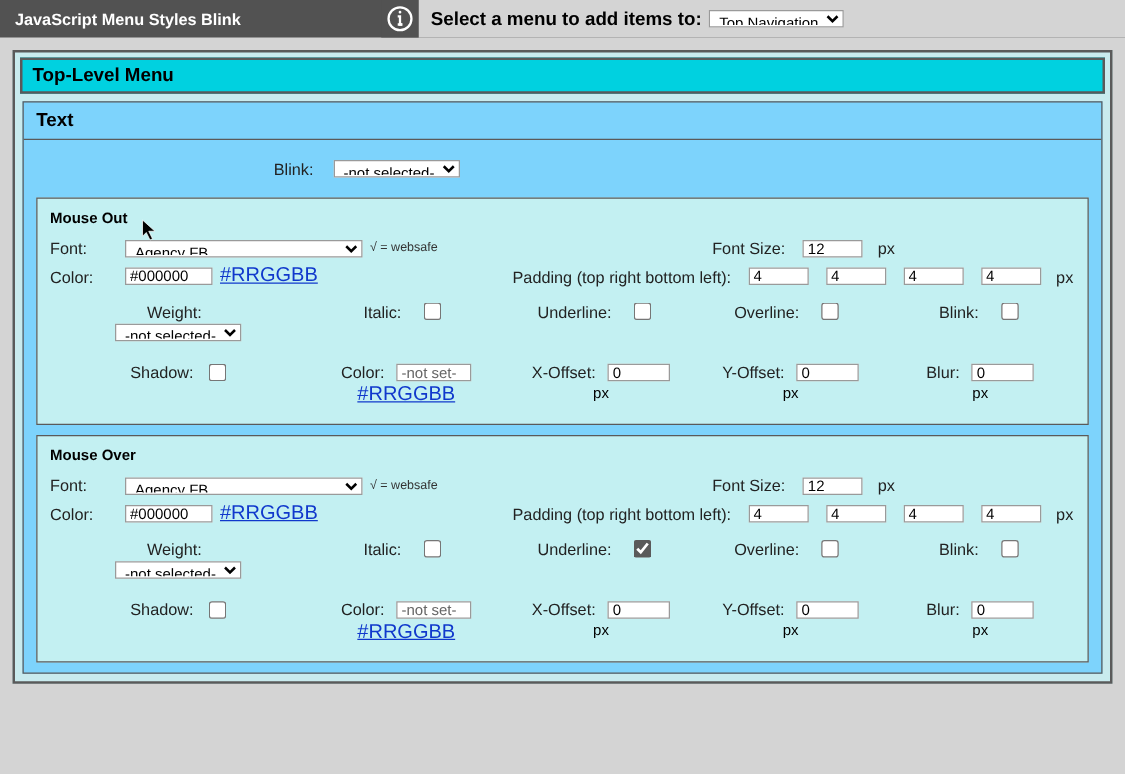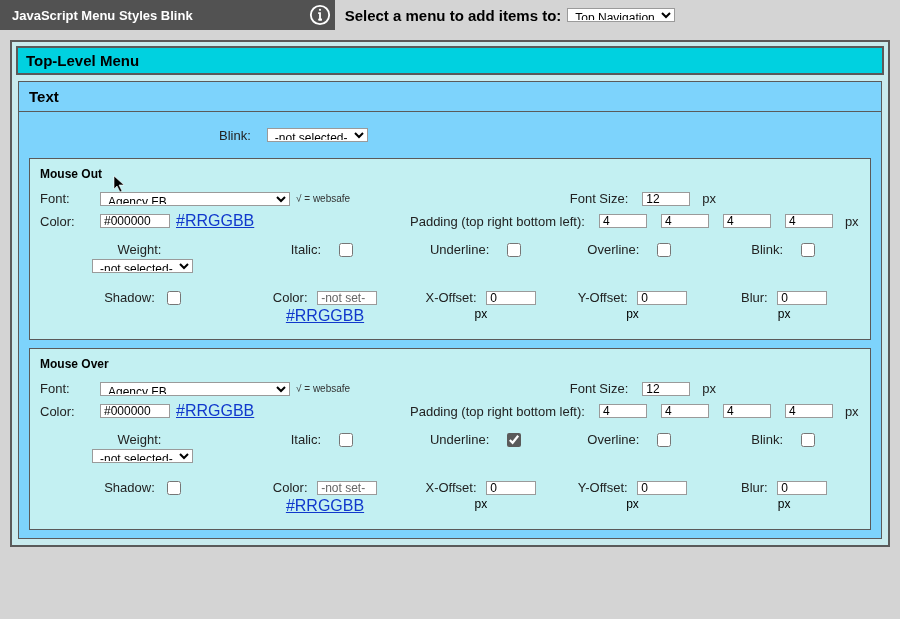--- a/index.html
+++ b/index.html
@@ -144,21 +144,21 @@
     gap: 0;
   }
   .weight-block {
     flex: 0 0 205px;
     text-align: center;
   }
   .weight-block .lbl { display:block; margin-bottom:2px; }
   .cb-cell {
     flex: 1;
     display: flex;
-    align-items: flex-end;
+    align-items: flex-start;
     justify-content: center;
     gap: 12px;
   }
   .shadow-row {
     display: flex;
     align-items: flex-start;
     margin-top: 14px;
   }
   .shadow-left {
     flex: 0 0 205px;

